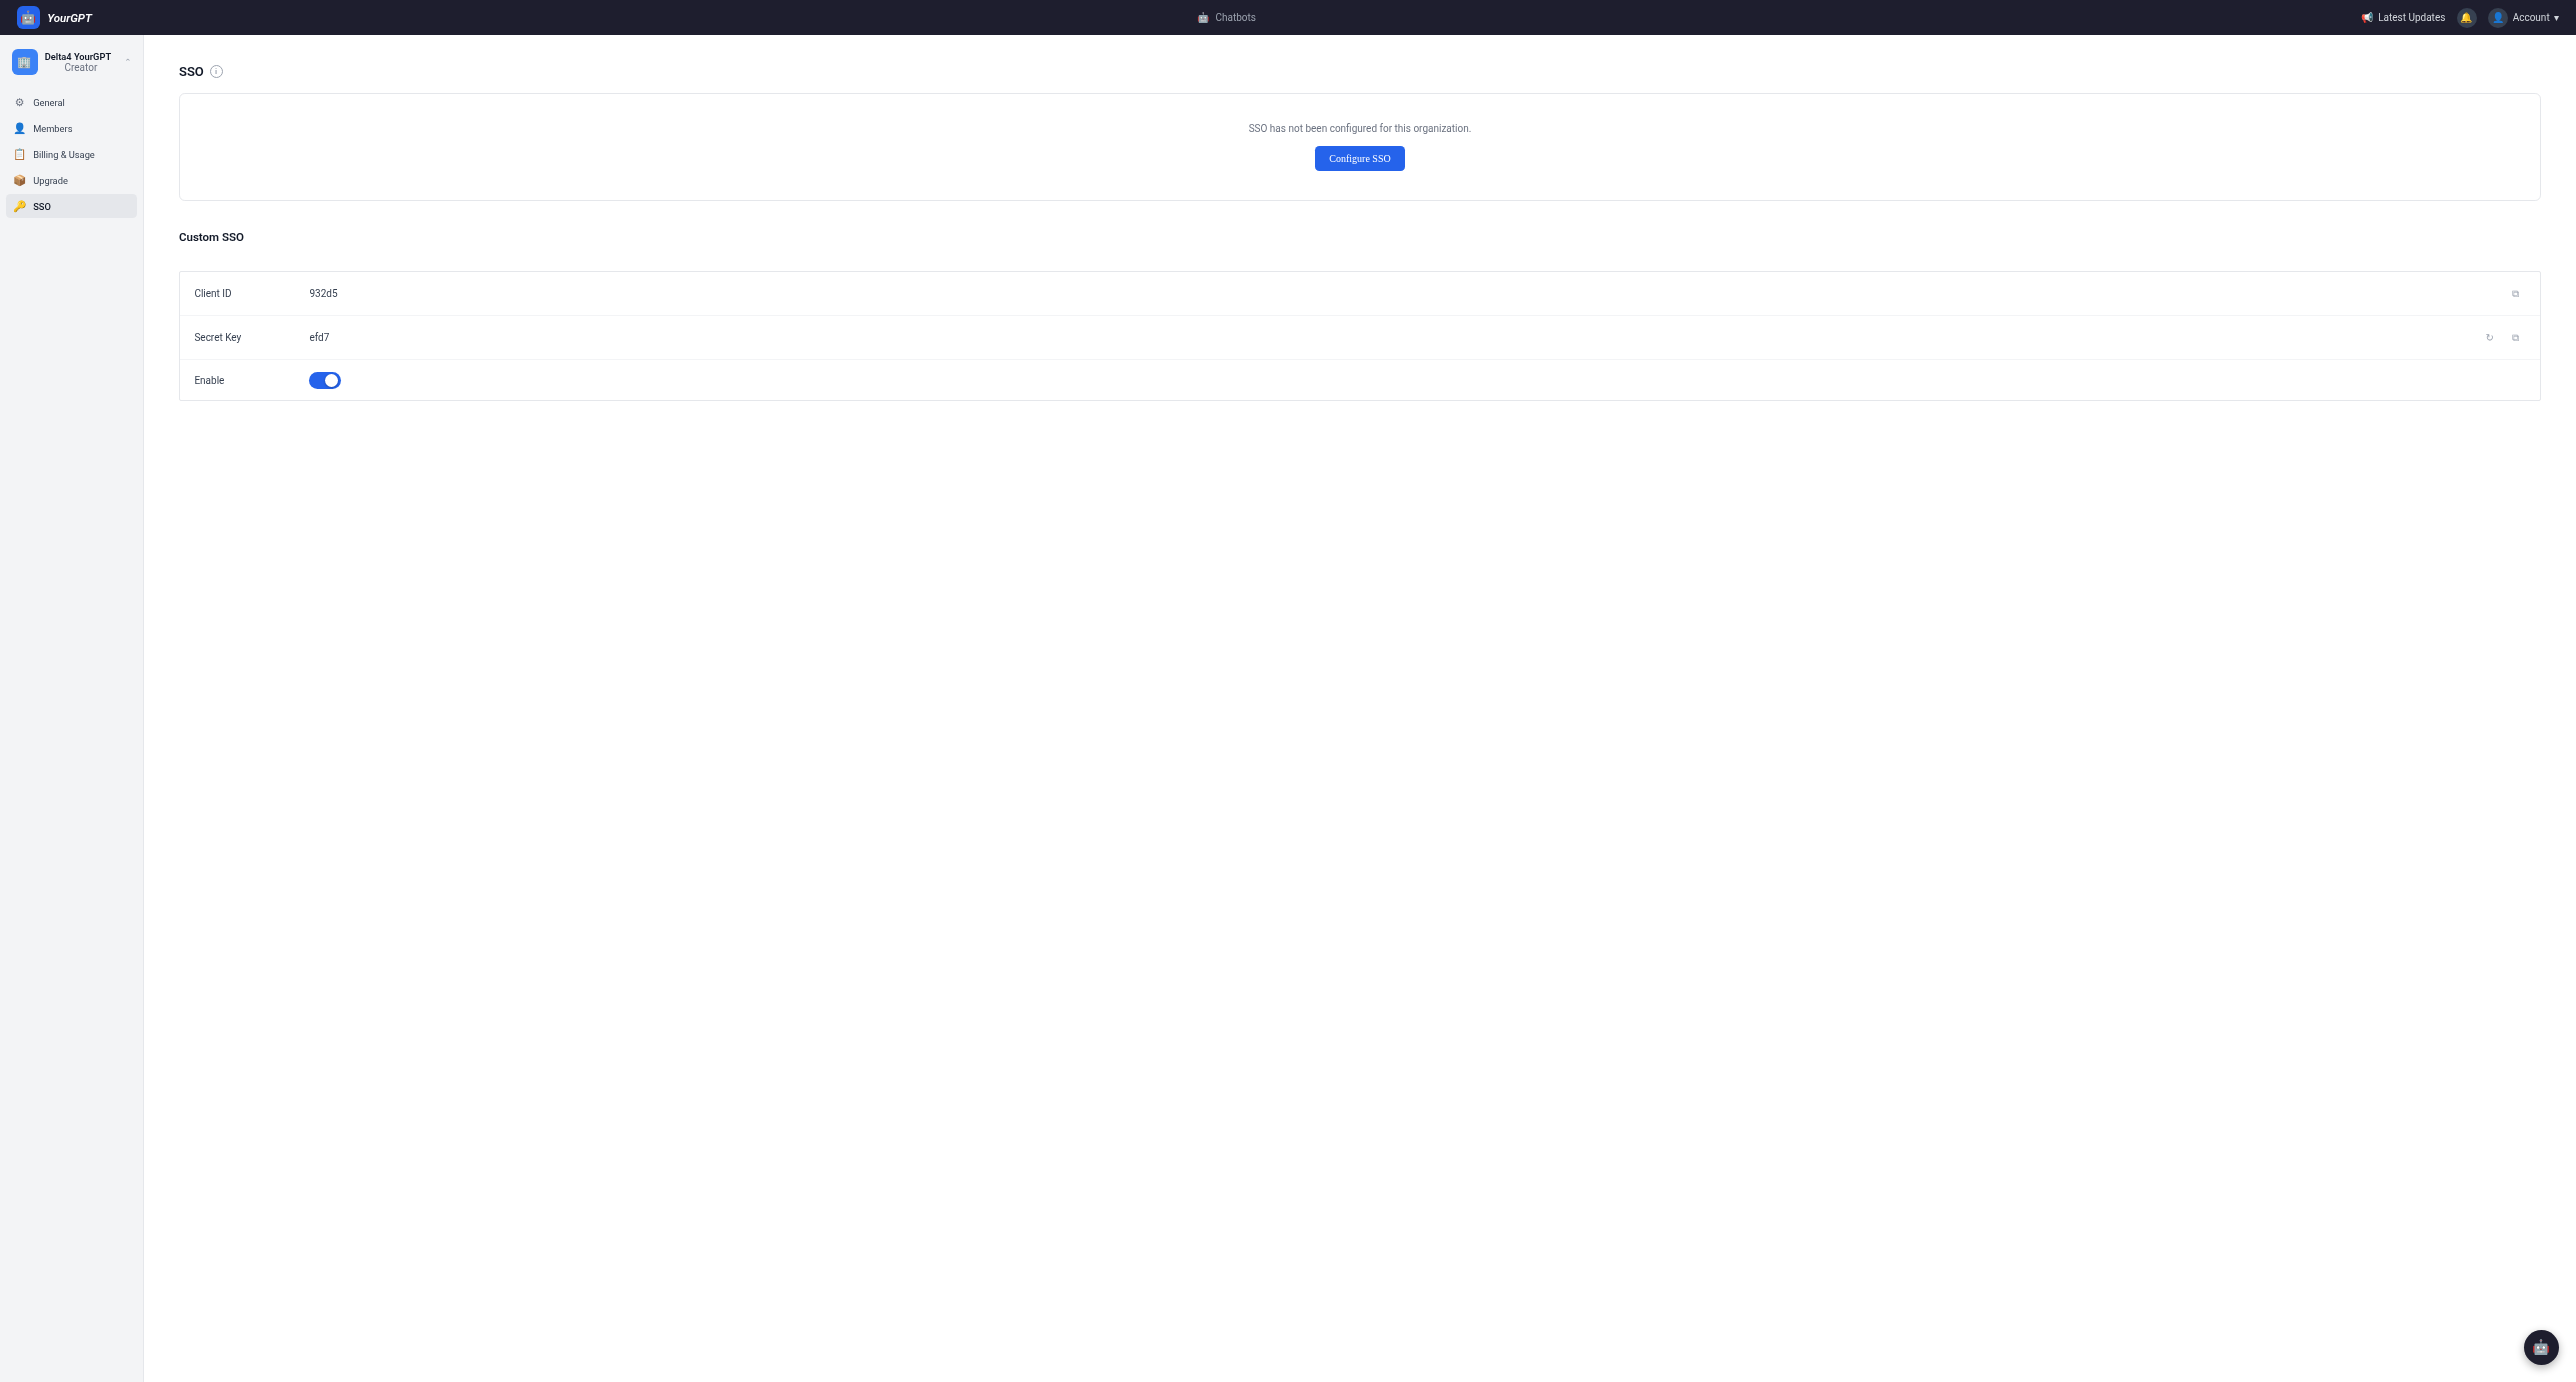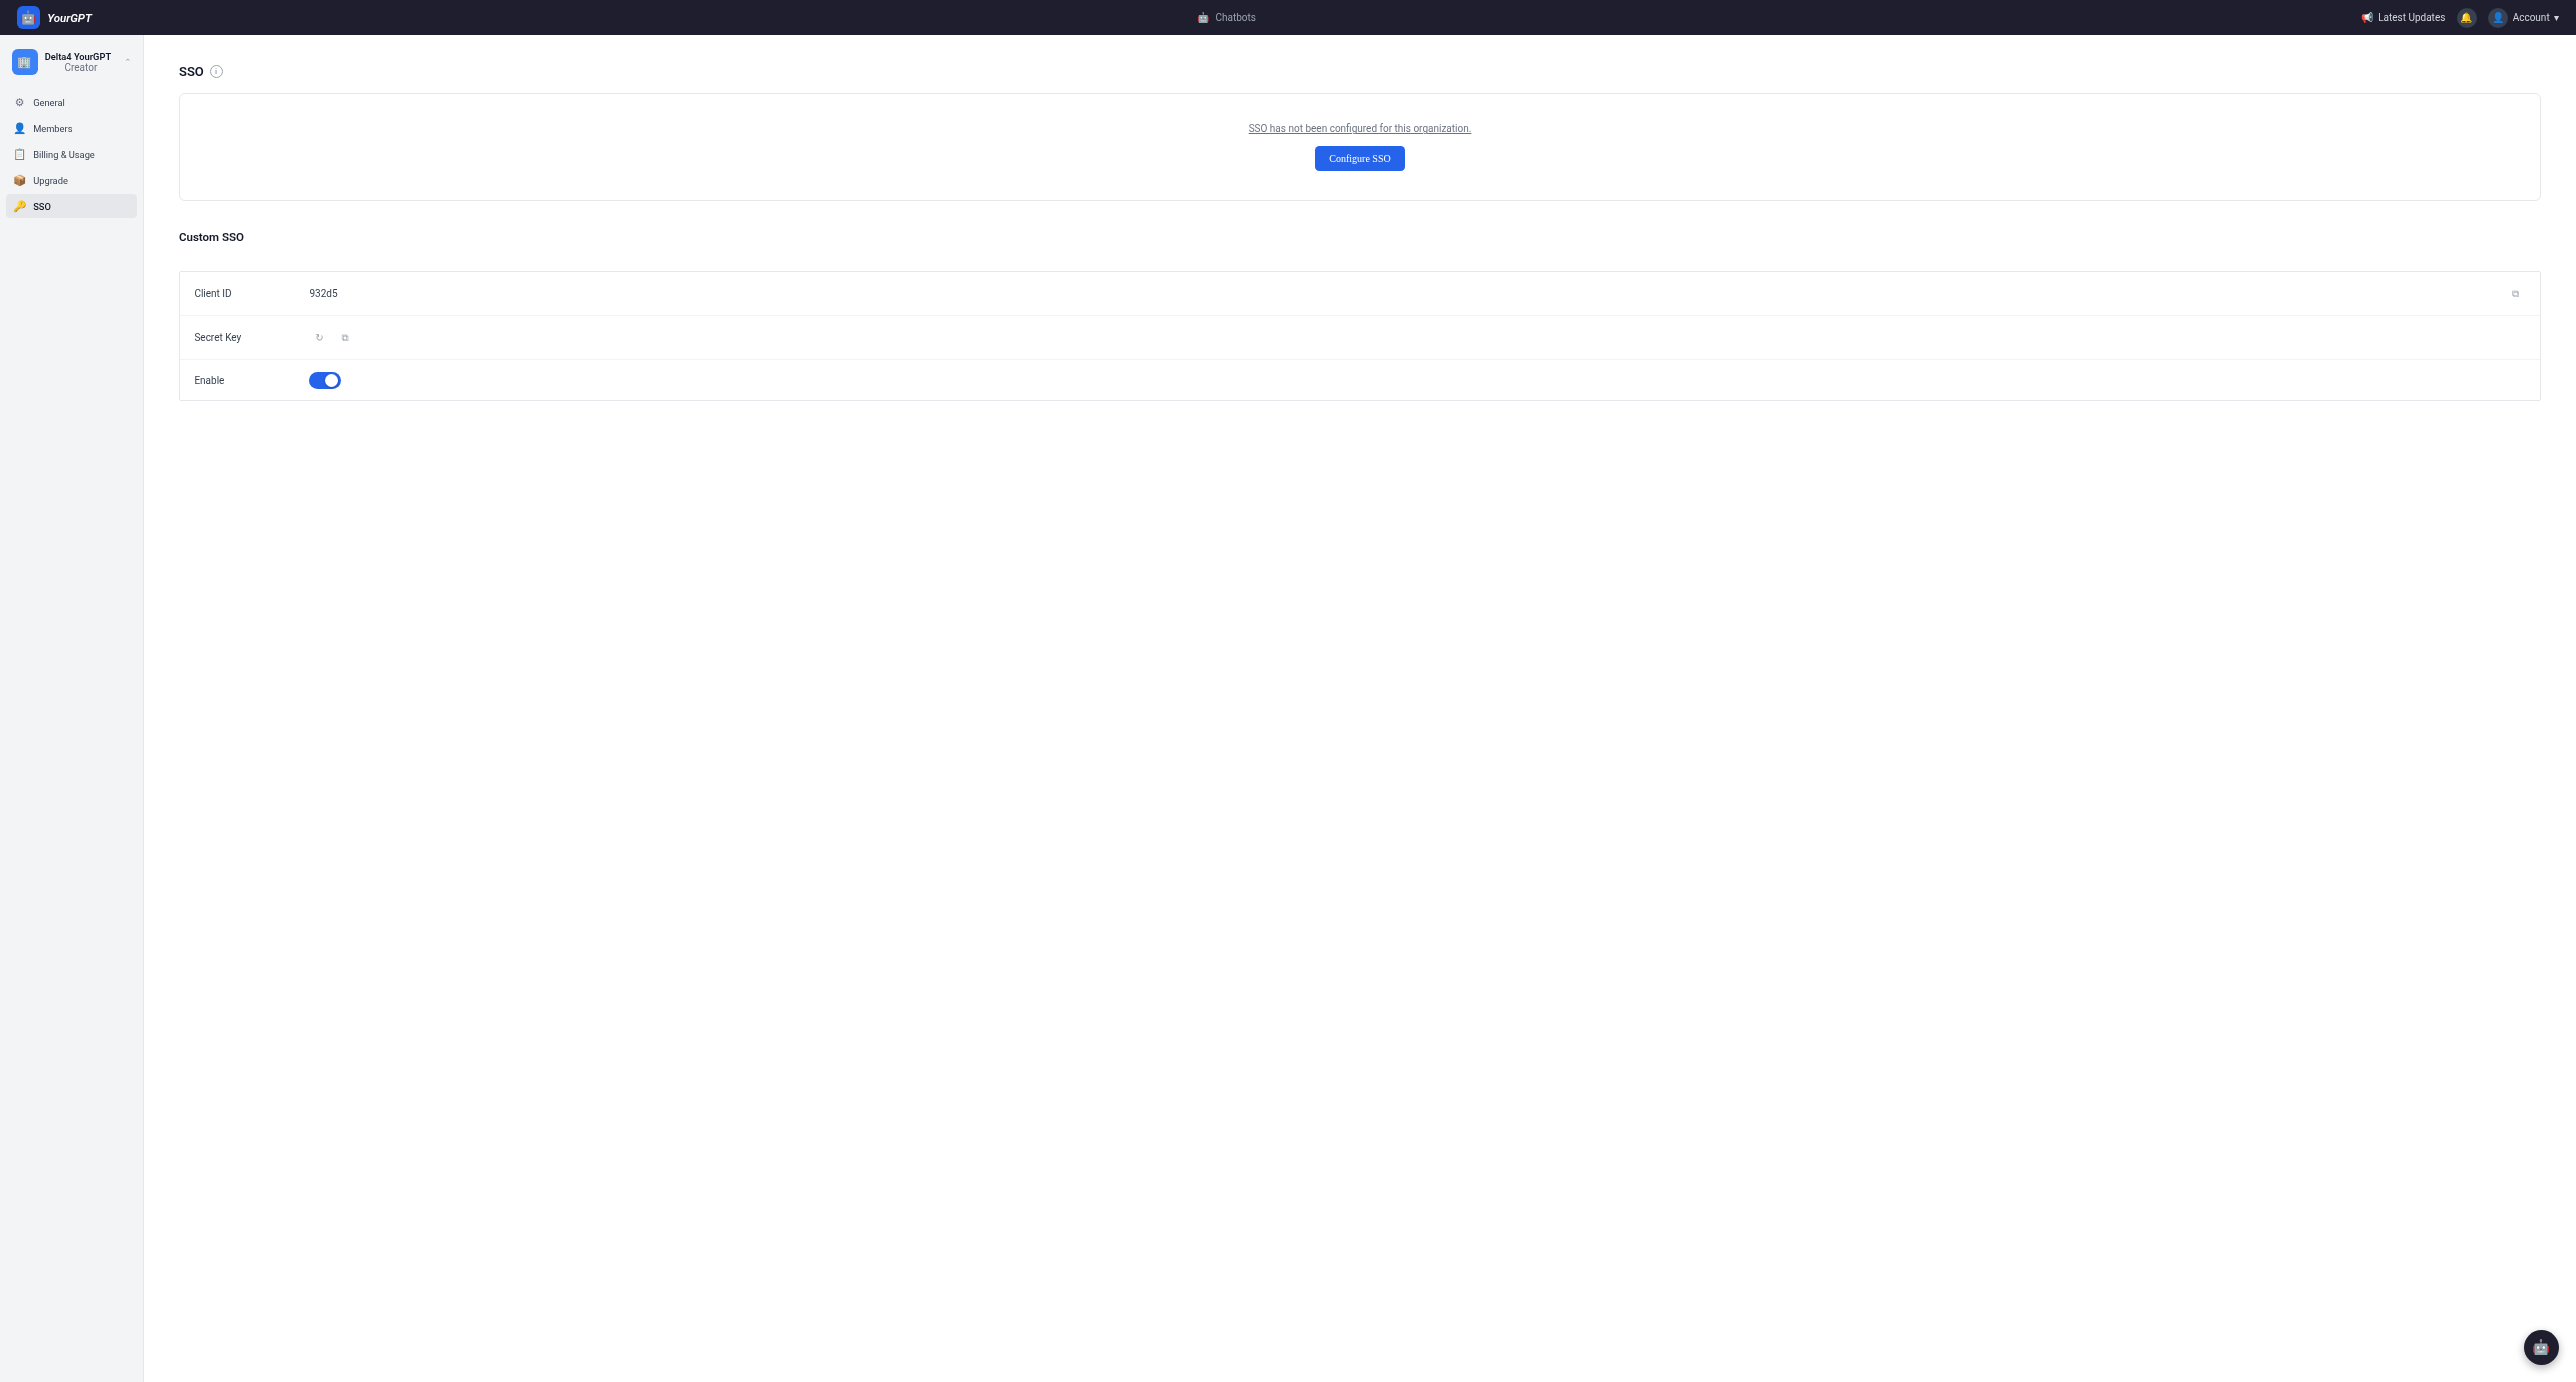--- a/index.html
+++ b/index.html
@@ -197,21 +197,20 @@
       border: 0.7px solid #e5e7eb;
       border-radius: 5.8px;
       padding: 29px 17px;
       text-align: center;
       margin-bottom: 29px;
     }
     .sso-notice-text {
       font-size: 10px;
       color: #6b7280;
       margin-bottom: 11.5px;
-      text-decoration: underline;
     }
     .configure-btn {
       background: #2563eb;
       color: white;
       border: none;
       border-radius: 4.3px;
       padding: 7.2px 14.4px;
       font-size: 10px;
       font-weight: 500;
       cursor: pointer;
@@ -408,20 +407,21 @@
         <span class="custom-sso-value">932d5</span>
         <div class="custom-sso-actions">
           <div class="icon-btn">
             <span>⧉</span>
           </div>
         </div>
       </div>
 
       <div class="custom-sso-row">
         <span class="custom-sso-label">Secret Key</span>
+        <span class="custom-sso-value">efd7</span>
         <div class="custom-sso-actions">
           <div class="icon-btn">
             <span>↻</span>
           </div>
           <div class="icon-btn">
             <span>⧉</span>
           </div>
         </div>
       </div>
 

